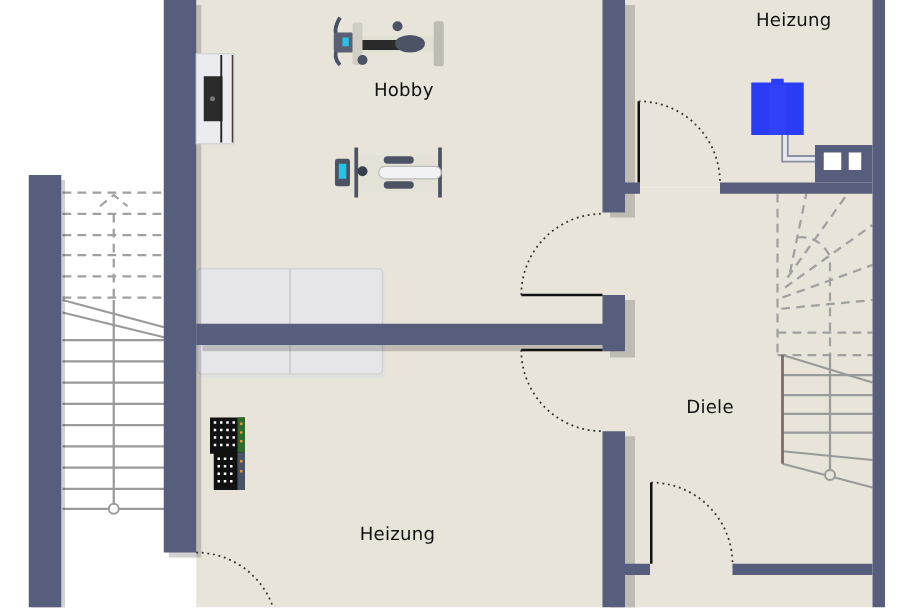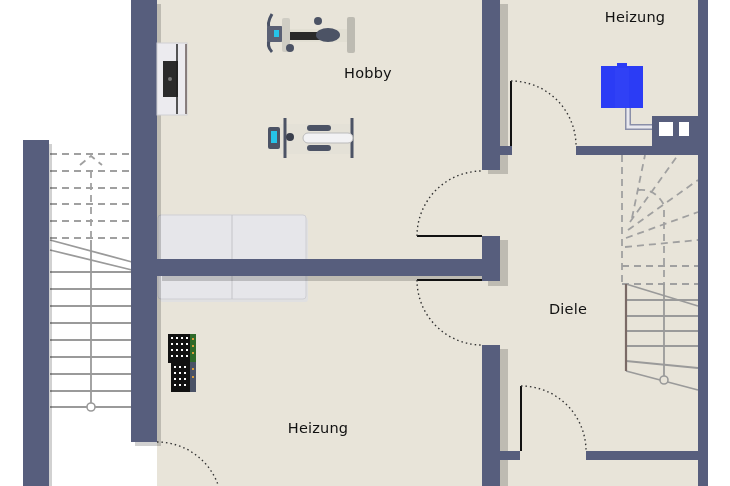--- a/index.html
+++ b/index.html
@@ -203,16 +203,16 @@
     <g fill="#d79a3a">
       <rect x="192" y="338" width="2" height="2"></rect>
         <rect x="192" y="345" width="2" height="2"></rect>
         <rect x="192" y="352" width="2" height="2"></rect>
       <rect x="192" y="368" width="2" height="2"></rect>
         <rect x="192" y="376" width="2" height="2"></rect>
     </g>
   </g>
 </svg>
 
-<div class="room-label" style="left:323px; top:73px;margin-left:45px;">Hobby</div>
+<div class="room-label" style="left:323px; top:73px;">Hobby</div>
 <div class="room-label" style="left:635px; top:17px;">Heizung</div>
-<div class="room-label" style="left:568px; top:309px;">Diele</div>
+<div class="room-label" style="left:568px; top:326px;">Diele</div>
 <div class="room-label" style="left:318px; top:428px;">Heizung</div>
 
 </body></html>

